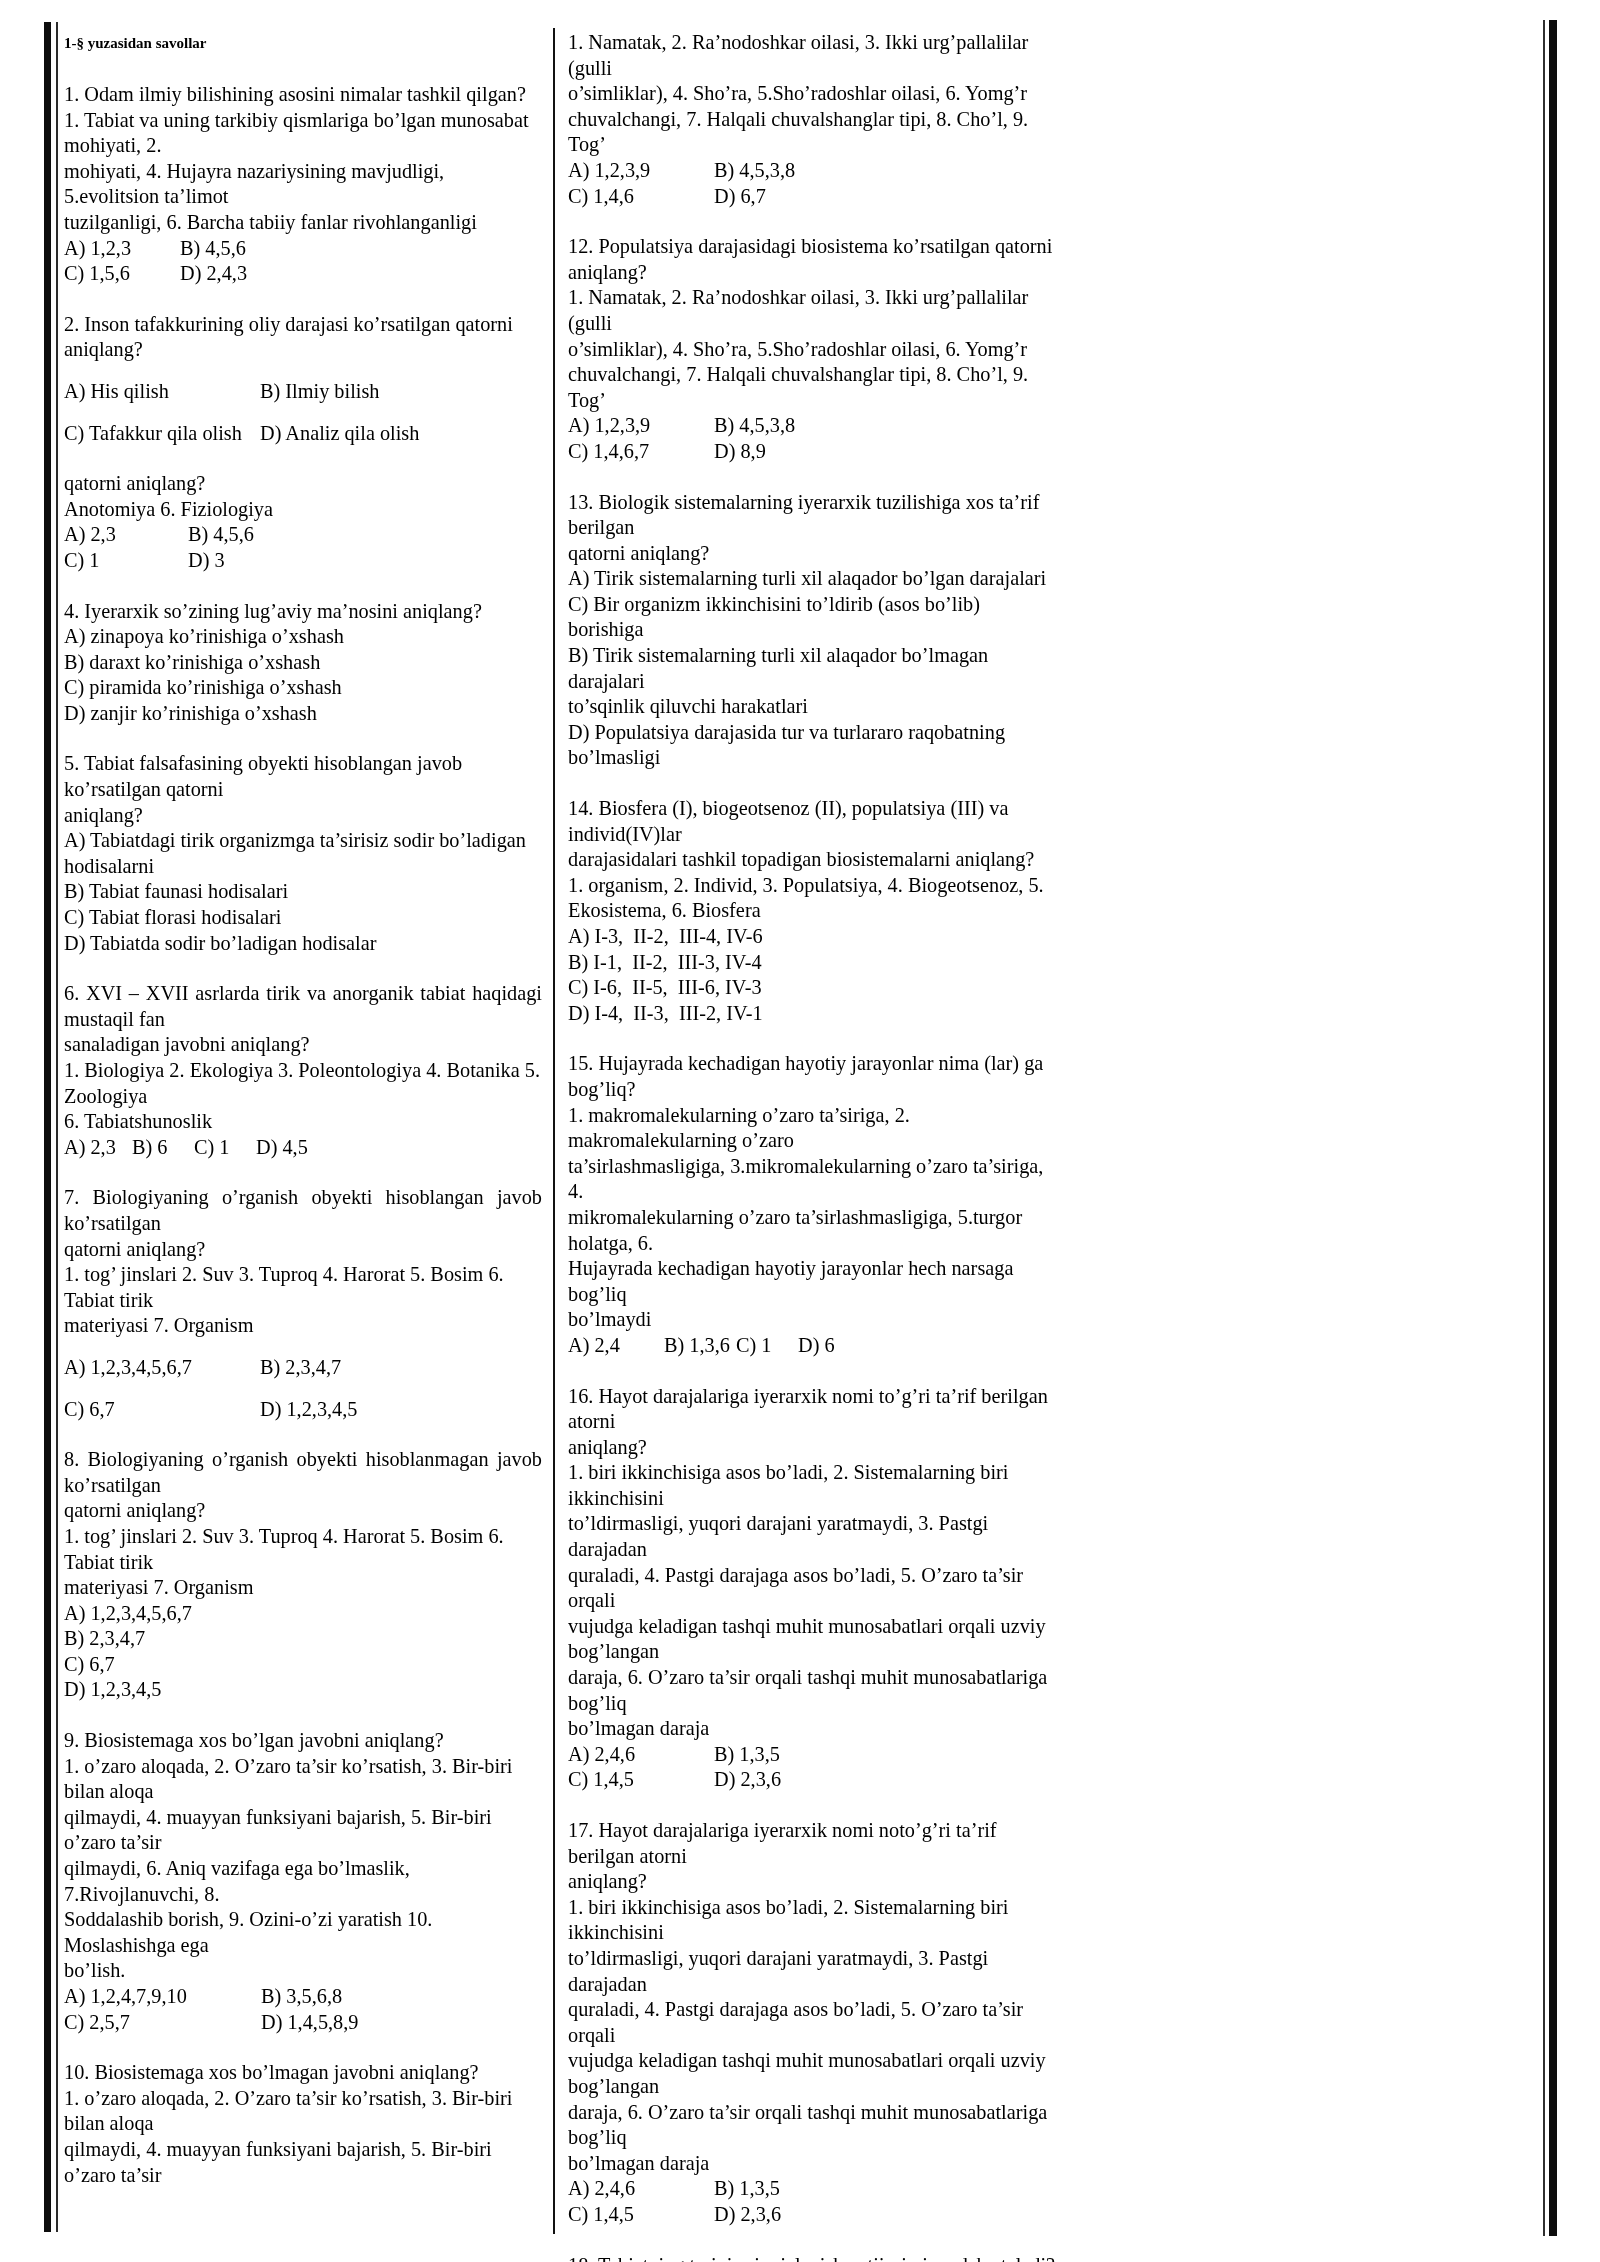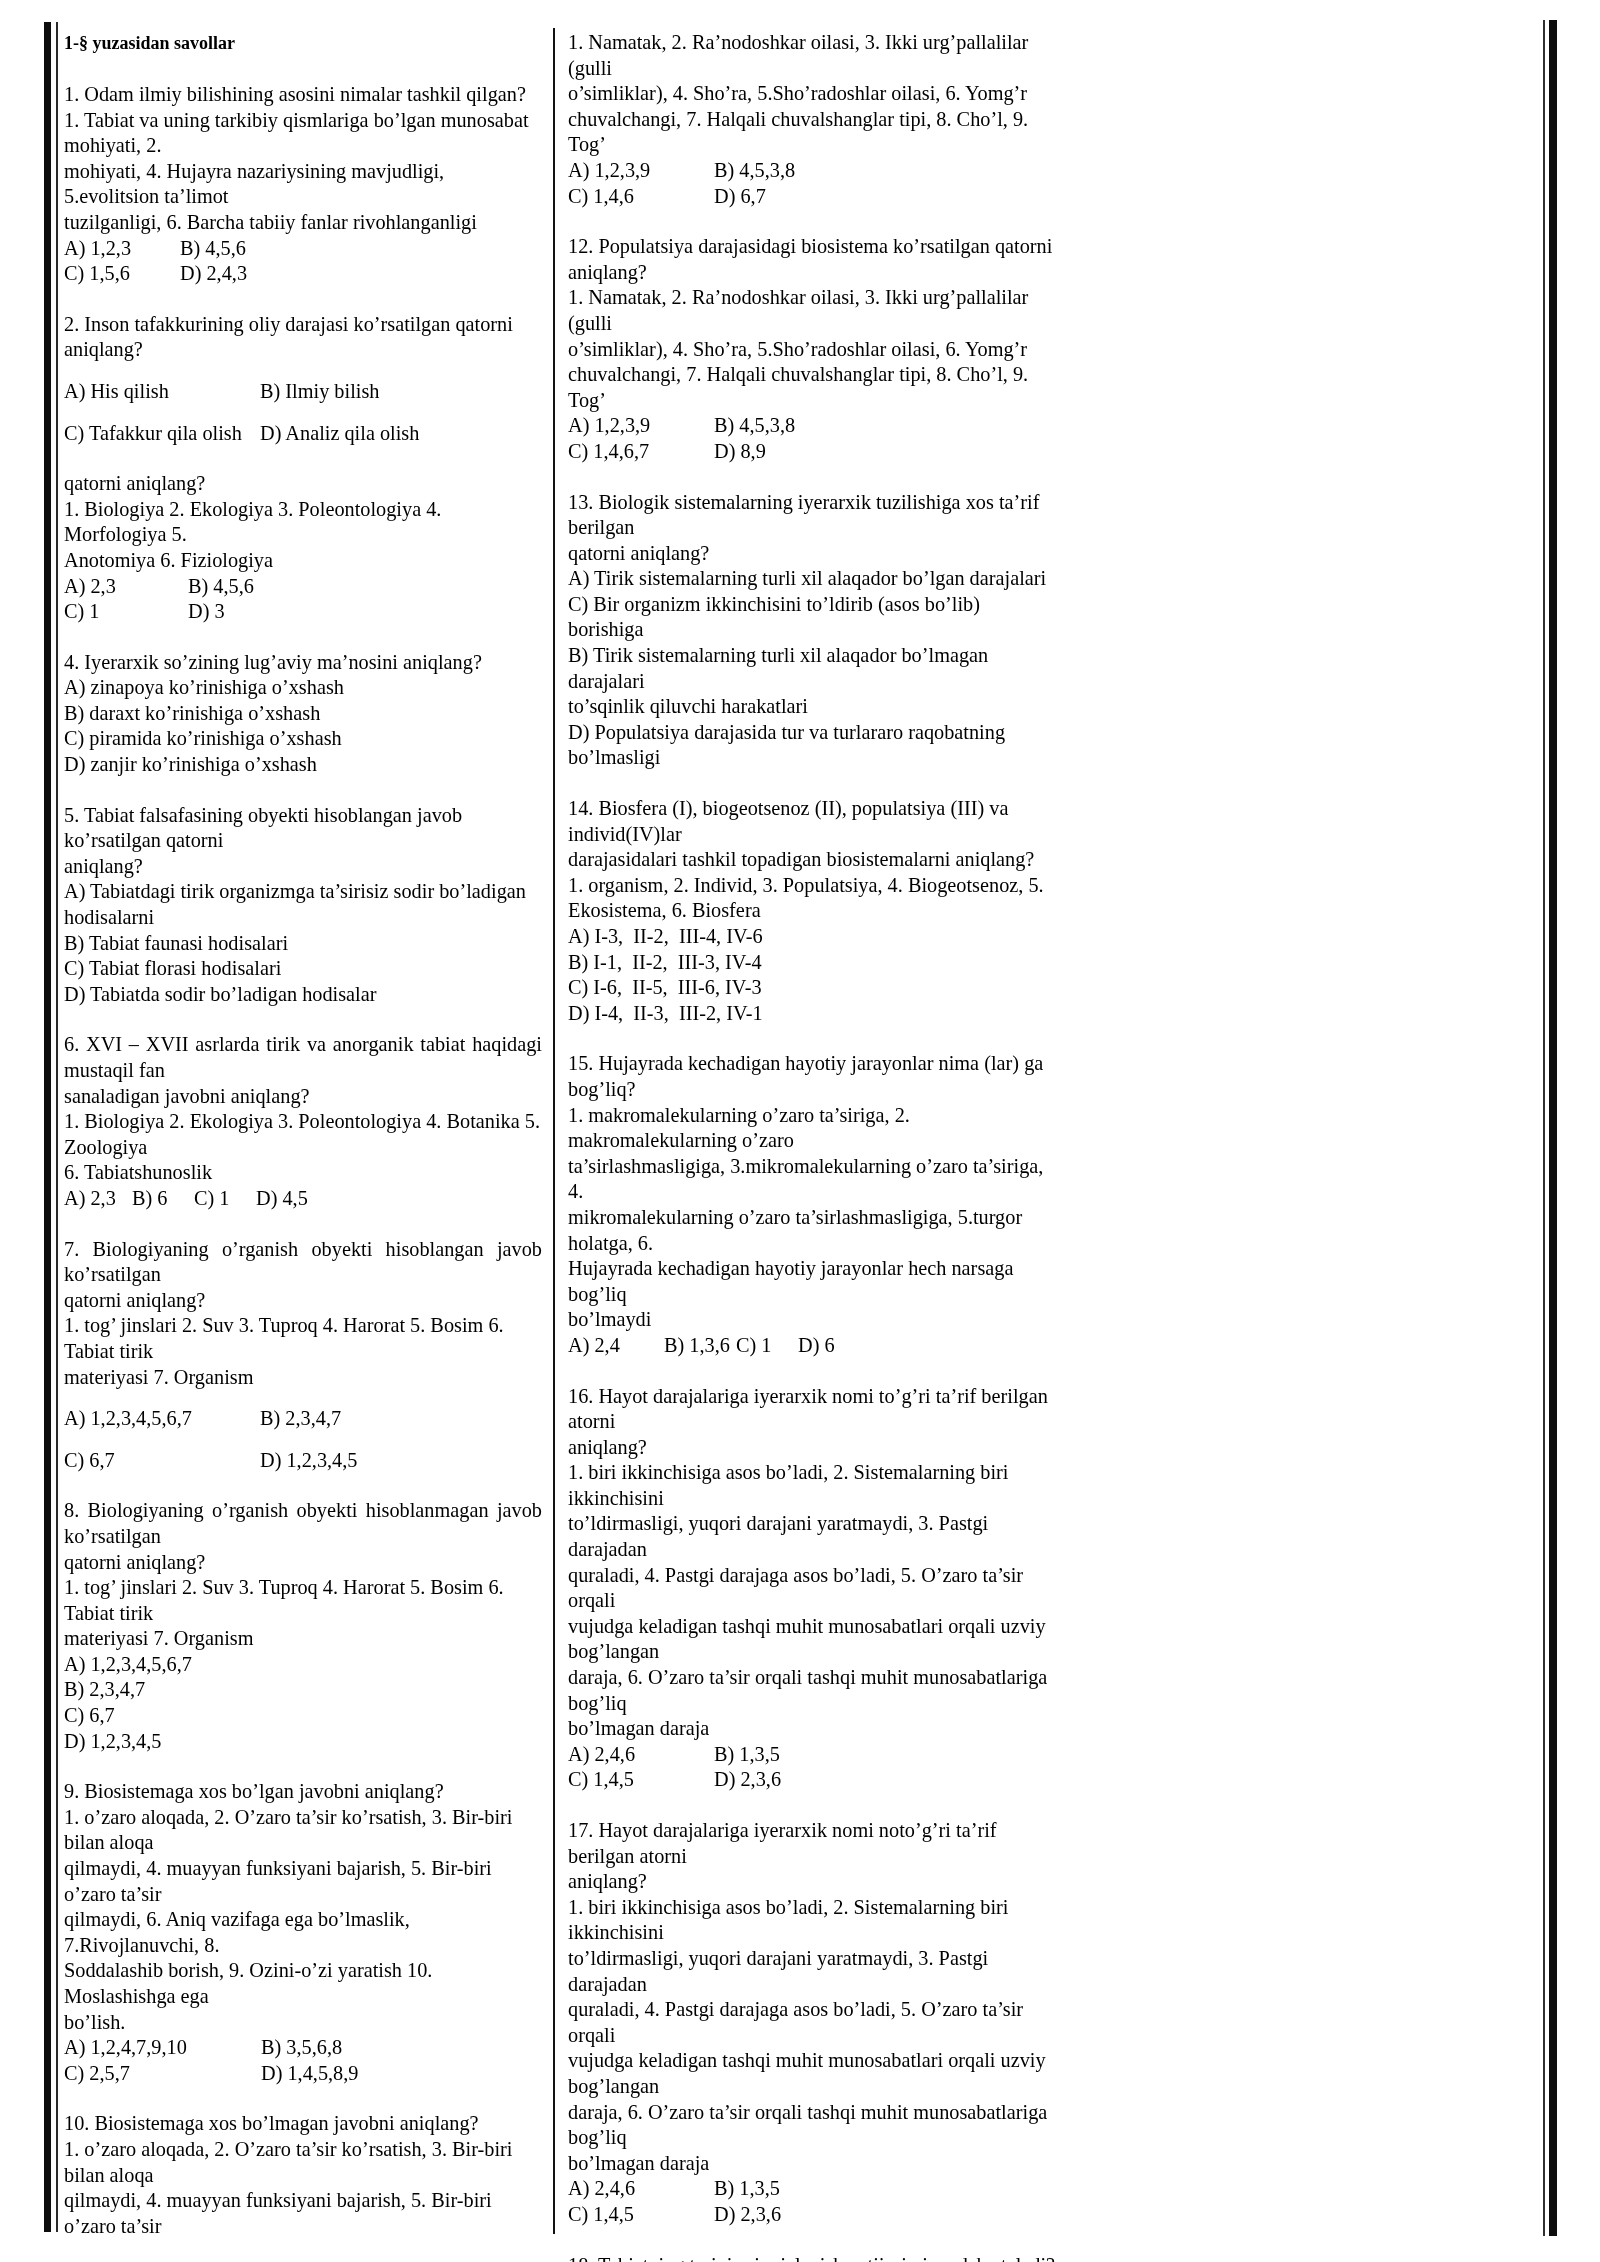--- a/index.html
+++ b/index.html
@@ -72,21 +72,21 @@
     position: absolute;
     top: 30px;
     font-size: 20.3px;
     line-height: 25.6px;
   }
   .col-left  { left: 64px;  width: 478px; }
   .col-right { left: 568px; width: 490px; }
 
   .doc-title {
     font-weight: bold;
-    font-size: 18px;
+    font-size: 15px;
     line-height: 26px;
     margin: 0 0 26px 0;
   }
 
   .qblock { margin: 0 0 25px 0; }
   .qline  { margin: 0; padding: 0; }
   .qline.just { text-align: justify; text-justify: inter-word; }
 
   
   .opt-grid {
@@ -147,21 +147,20 @@
             <span>A) His qilish</span>
             <span>B) Ilmiy bilish</span>
           </div>
           <div class="opt-grid w3">
             <span>C) Tafakkur qila olish</span>
             <span>D) Analiz qila olish</span>
           </div>
         </div>
         <div class="qblock">
           <div class="qline just">qatorni aniqlang?</div>
-          <div class="qline">1. Biologiya 2. Ekologiya 3. Poleontologiya 4. Morfologiya 5.</div>
           <div class="qline">Anotomiya 6. Fiziologiya</div>
           <div class="opt-grid w4">
             <span>A) 2,3</span>
             <span>B) 4,5,6</span>
           </div>
           <div class="opt-grid w4">
             <span>C) 1</span>
             <span>D) 3</span>
           </div>
         </div>

